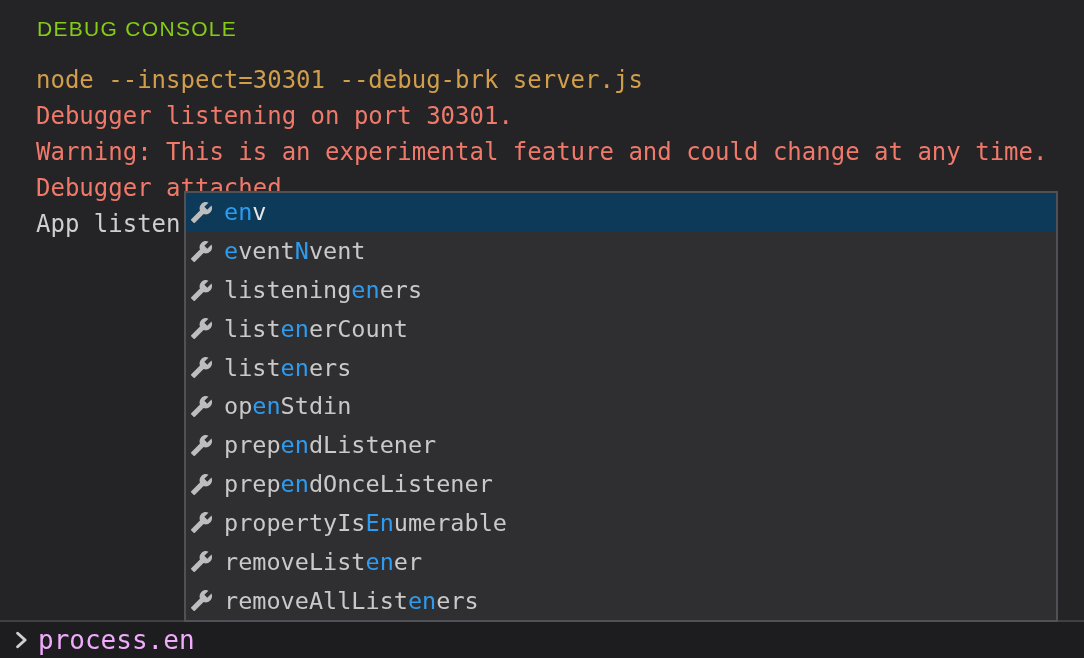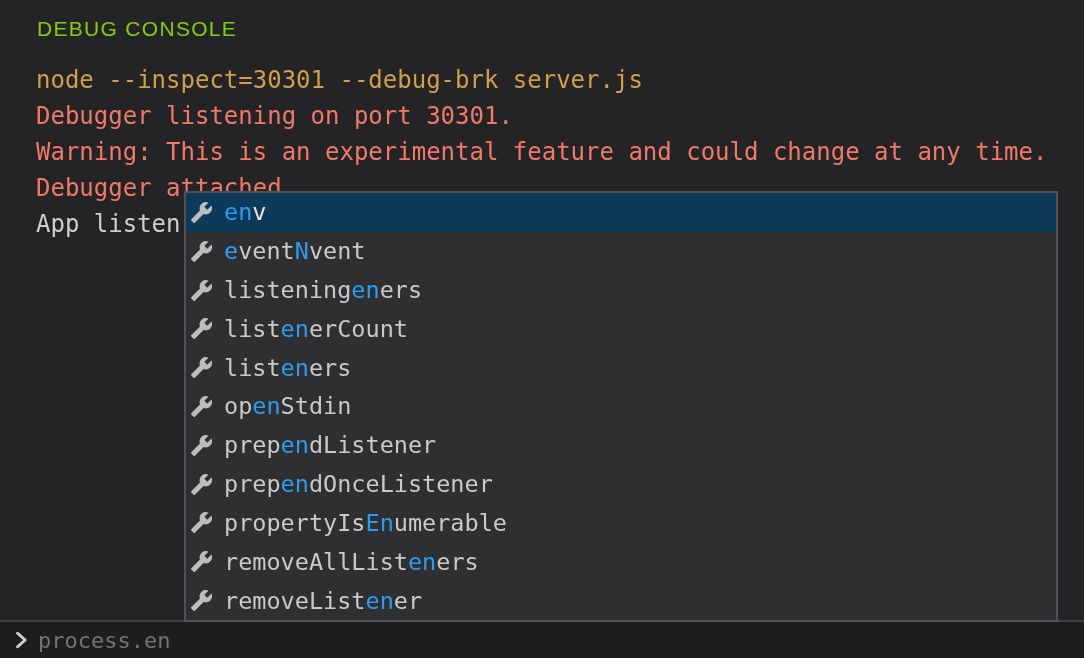--- a/index.html
+++ b/index.html
@@ -39,21 +39,21 @@
   .match { color:#2d9cf0; }
 
   
   .input-row {
     position:absolute; left:0; top:620px; width:1084px; height:38px;
     background:#1d1d1f; border-top:2px solid #3f4043;
     display:flex; align-items:center; z-index:2;
   }
   .prompt { margin-left:11px; display:inline-flex; flex:none; }
   .repl-text {
-    margin-left:7px; font-size:22px; color:#737373; white-space:pre;
+    margin-left:7px; font-size:26px; color:#f0abfc; white-space:pre;
   }
 </style>
 </head>
 <body>
 
 <div class="stage">
 
   <div class="panel-title">DEBUG CONSOLE</div>
 
   <div class="console" id="console-output"><div class="console-line" style="color: rgb(209, 158, 75);">node --inspect=30301 --debug-brk server.js</div><div class="console-line" style="color: rgb(241, 121, 106);">Debugger listening on port 30301.</div><div class="console-line" style="color: rgb(241, 121, 106);">Warning: This is an experimental feature and could change at any time.</div><div class="console-line" style="color: rgb(241, 121, 106);">Debugger attached.</div><div class="console-line" style="color: rgb(207, 207, 207);">App listen</div></div>
@@ -81,24 +81,24 @@
             <path fill="#bdbdbd" d="M22.7 19l-9.1-9.1c.9-2.3.4-5-1.5-6.9-2-2-5-2.4-7.4-1.3L9 6 6 9 1.6 4.7C.4 7.1.9 10.1 2.9 12.1c1.9 1.9 4.6 2.4 6.9 1.5l9.1 9.1c.4.4 1 .4 1.4 0l2.3-2.3c.5-.4.5-1.1.1-1.4z"></path>
           </svg></span><span><span>prep</span><span class="match">en</span><span>dListener</span></span></div>
       <div class="srow"><span class="sicon"><svg viewBox="0 0 24 24" width="23" height="23" aria-hidden="true">
             <path fill="#bdbdbd" d="M22.7 19l-9.1-9.1c.9-2.3.4-5-1.5-6.9-2-2-5-2.4-7.4-1.3L9 6 6 9 1.6 4.7C.4 7.1.9 10.1 2.9 12.1c1.9 1.9 4.6 2.4 6.9 1.5l9.1 9.1c.4.4 1 .4 1.4 0l2.3-2.3c.5-.4.5-1.1.1-1.4z"></path>
           </svg></span><span><span>prep</span><span class="match">en</span><span>dOnceListener</span></span></div>
       <div class="srow"><span class="sicon"><svg viewBox="0 0 24 24" width="23" height="23" aria-hidden="true">
             <path fill="#bdbdbd" d="M22.7 19l-9.1-9.1c.9-2.3.4-5-1.5-6.9-2-2-5-2.4-7.4-1.3L9 6 6 9 1.6 4.7C.4 7.1.9 10.1 2.9 12.1c1.9 1.9 4.6 2.4 6.9 1.5l9.1 9.1c.4.4 1 .4 1.4 0l2.3-2.3c.5-.4.5-1.1.1-1.4z"></path>
           </svg></span><span><span>propertyIs</span><span class="match">En</span><span>umerable</span></span></div>
       <div class="srow"><span class="sicon"><svg viewBox="0 0 24 24" width="23" height="23" aria-hidden="true">
             <path fill="#bdbdbd" d="M22.7 19l-9.1-9.1c.9-2.3.4-5-1.5-6.9-2-2-5-2.4-7.4-1.3L9 6 6 9 1.6 4.7C.4 7.1.9 10.1 2.9 12.1c1.9 1.9 4.6 2.4 6.9 1.5l9.1 9.1c.4.4 1 .4 1.4 0l2.3-2.3c.5-.4.5-1.1.1-1.4z"></path>
-          </svg></span><span><span>removeAllList</span><span class="match">en</span><span>ers</span></span></div>
+          </svg></span><span><span>removeList</span><span class="match">en</span><span>er</span></span></div>
       <div class="srow"><span class="sicon"><svg viewBox="0 0 24 24" width="23" height="23" aria-hidden="true">
             <path fill="#bdbdbd" d="M22.7 19l-9.1-9.1c.9-2.3.4-5-1.5-6.9-2-2-5-2.4-7.4-1.3L9 6 6 9 1.6 4.7C.4 7.1.9 10.1 2.9 12.1c1.9 1.9 4.6 2.4 6.9 1.5l9.1 9.1c.4.4 1 .4 1.4 0l2.3-2.3c.5-.4.5-1.1.1-1.4z"></path>
-          </svg></span><span><span>removeList</span><span class="match">en</span><span>er</span></span></div>
+          </svg></span><span><span>removeAllList</span><span class="match">en</span><span>ers</span></span></div>
     </div>
 
   <div class="input-row">
     <span class="prompt">
       <svg viewBox="0 0 16 16" width="20" height="20" aria-hidden="true">
         <path d="M5.3 2.6l6 5.4-6 5.4" fill="none" stroke="#cfcfcf" stroke-width="2.4" stroke-linecap="round" stroke-linejoin="round"></path>
       </svg>
     </span>
     <span class="repl-text">process.en</span>
   </div>

